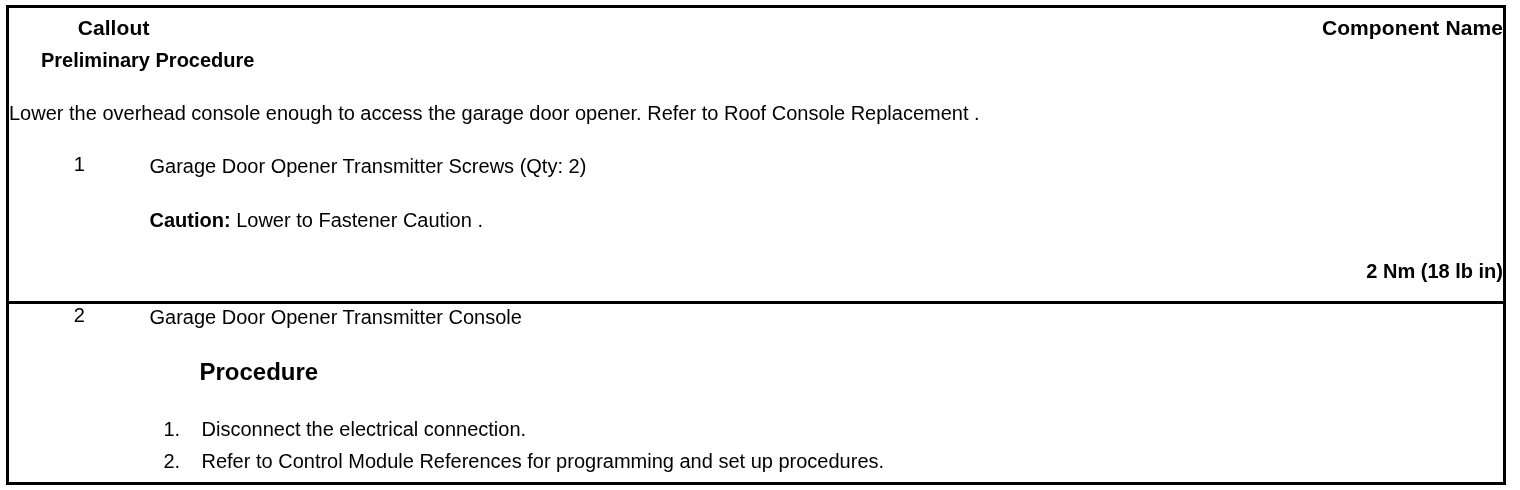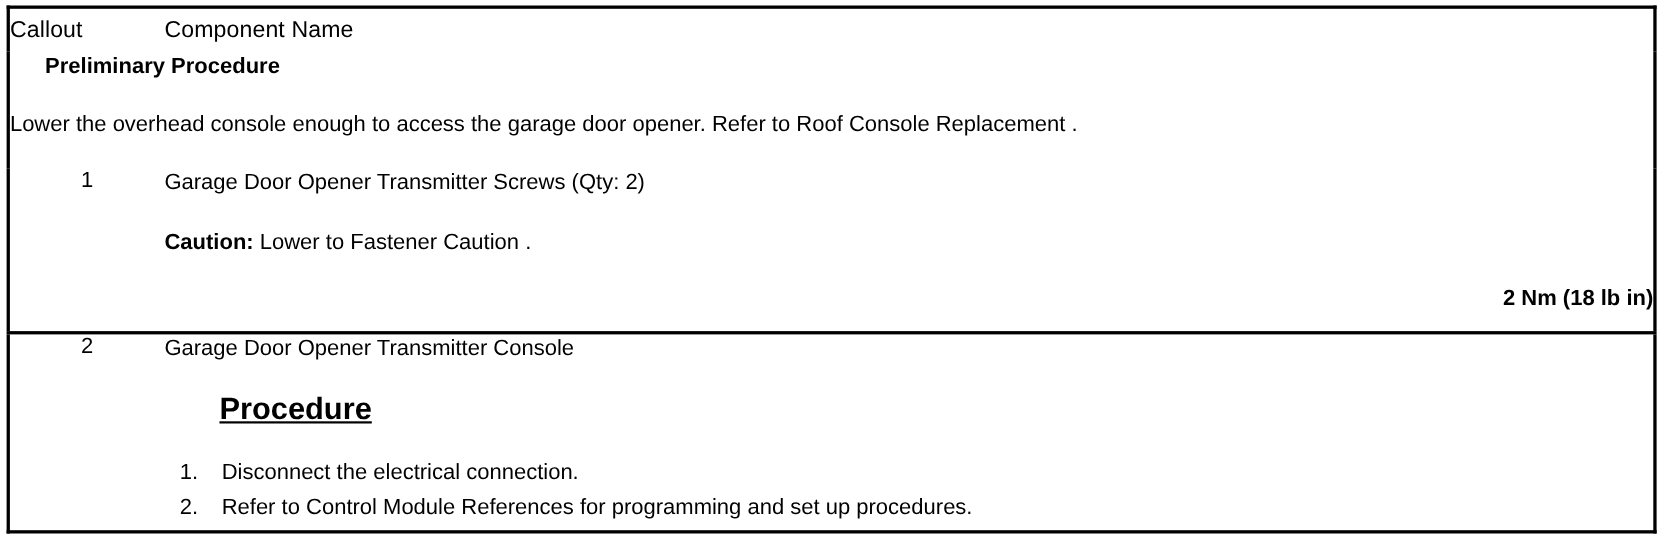--- a/index.html
+++ b/index.html
@@ -43,23 +43,23 @@
     background: #ffffff;
   }
 
   
   col.col-callout { width: 142px; }
   col.col-name    { width: 1355px; }
 
   
   .hdr-callout,
   .hdr-name {
-    text-align: left;
+    text-align: right;
     font-size: 21px;
-    font-weight: normal;
+    font-weight: bold;
     letter-spacing: 0.1px;
     height: 39px;
     line-height: 39px;
     vertical-align: middle;
     padding: 0 4px;
     box-sizing: border-box;
     border-bottom: 4px solid #000000;
     margin-top: 44px;
   }
   .hdr-callout {
@@ -110,26 +110,25 @@
     line-height: 27px;
     margin: 0;
     white-space: nowrap;
   }
   .line.spaced     { margin-bottom: 27px; }
   .line.spaced-sm  { margin-bottom: 24px; }
   .line.bold       { font-weight: bold; text-align: right; }
   .lead-bold       { font-weight: bold; }
 
   .sub-heading {
-    font-size: 28px;
+    font-size: 24px;
     font-weight: bold;
     line-height: 27px;
     margin: 0 0 28px 0;
     padding-left: 50px;
-    text-decoration: underline;
   }
 
   .proc-list {
     list-style: none;
     margin: 0;
     padding: 0;
   }
   .proc-list li {
     font-size: 20px;
     line-height: 32px;

